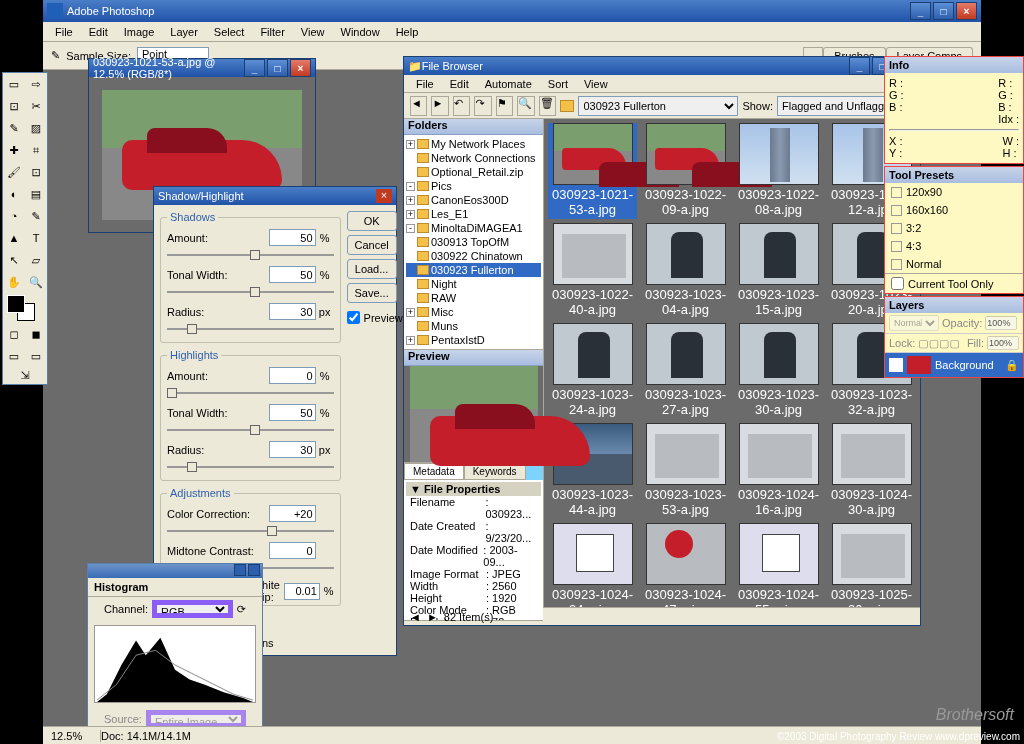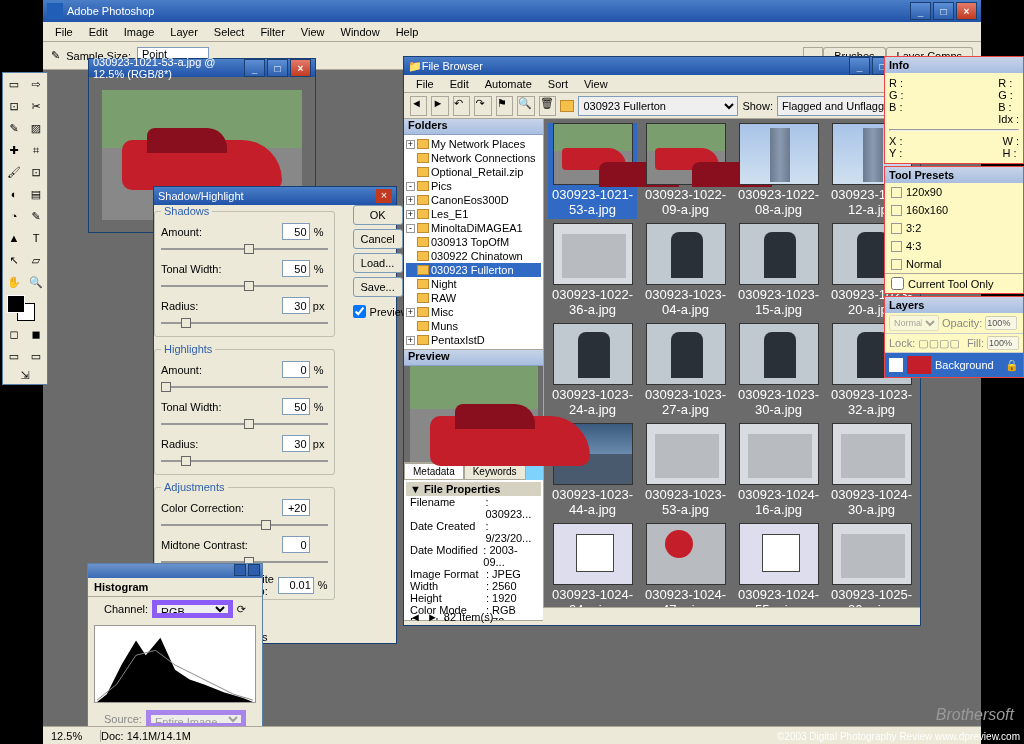--- a/index.html
+++ b/index.html
@@ -31,28 +31,28 @@
 .docwin .dt{height:18px;background:linear-gradient(#4a7ec7,#2053a8);color:#fff;display:flex;align-items:center;padding:0 4px;font-size:10px}
 .docwin .body{background:#6b6b6b;height:calc(100% - 18px);display:flex;align-items:center;justify-content:center;overflow:hidden}
 .car{width:200px;height:130px;background:linear-gradient(#7a9e6e 0%,#7a9e6e 45%,#888 45%,#888 100%);position:relative}
 .car::before{content:'';position:absolute;left:20px;top:50px;width:160px;height:50px;background:#c41e2a;border-radius:10px 40px 10px 10px}
 .car::after{content:'';position:absolute;left:45px;top:38px;width:80px;height:25px;background:#8a0f1e;border-radius:8px 20px 0 0}
 
 
 .dlg{position:absolute;left:110px;top:186px;width:244px;border:1px solid #1a3f73;background:#ece9d8}
 .dlg .dt{height:18px;background:linear-gradient(#4a7ec7,#2053a8);color:#fff;display:flex;align-items:center;padding:0 4px;font-size:10px}
 .dlg .dt .x{margin-left:auto;width:16px;height:14px;background:#c13a20;text-align:center}
-.dlg .body{padding:0;display:flex;gap:18px}
+.dlg .body{padding:6px;display:flex;gap:6px}
 .dlg .left{flex:1}
 .dlg .right{width:50px;display:flex;flex-direction:column;gap:4px}
 .dlg fieldset{border:1px solid #c0c0b0;border-radius:3px;padding:6px 6px 2px;margin-bottom:6px}
 .dlg legend{color:#2e5fad;padding:0 3px}
 .dlg .row{display:flex;align-items:center;margin-bottom:2px}
 .dlg .row label{flex:1}
-.dlg .row input[type=text]{width:28px;height:17px;border:1px solid #7f9db9;text-align:right;padding:0 2px}
+.dlg .row input[type=text]{width:47px;height:17px;border:1px solid #7f9db9;text-align:right;padding:0 2px}
 .dlg .row .u{width:18px;text-align:center}
 .dlg .slider{height:14px;position:relative;margin-bottom:4px}
 .dlg .slider::before{content:'';position:absolute;left:0;right:0;top:6px;height:2px;background:#999}
 .dlg .slider .h{position:absolute;top:2px;width:10px;height:10px;background:#ece9d8;border:1px solid #666}
 .dlg .btn{height:20px;border:1px solid #7f9db9;background:#ece9d8;border-radius:3px}
 .dlg .btmrow{display:flex;align-items:center;gap:4px;margin-top:4px}
 .dlg .btmrow input[type=text]{width:36px;height:17px;border:1px solid #7f9db9;text-align:right;padding:0 2px}
 .dlg .cb{display:flex;align-items:center;gap:4px;margin-top:4px}
 .dlg .cb input{width:13px;height:13px}
 
@@ -512,21 +512,21 @@
             <div class="th">
               <div class="im bldg"></div>
               <div class="nm">030923-1022-08-a.jpg</div>
             </div>
             <div class="th">
               <div class="im bldg"></div>
               <div class="nm">030923-1022-12-a.jpg</div>
             </div>
             <div class="th">
               <div class="im arch"></div>
-              <div class="nm">030923-1022-36-a.jpg</div>
+              <div class="nm">030923-1022-40-a.jpg</div>
             </div>
             <div class="th">
               <div class="im stat"></div>
               <div class="nm">030923-1023-04-a.jpg</div>
             </div>
             <div class="th">
               <div class="im stat"></div>
               <div class="nm">030923-1023-15-a.jpg</div>
             </div>
             <div class="th">

